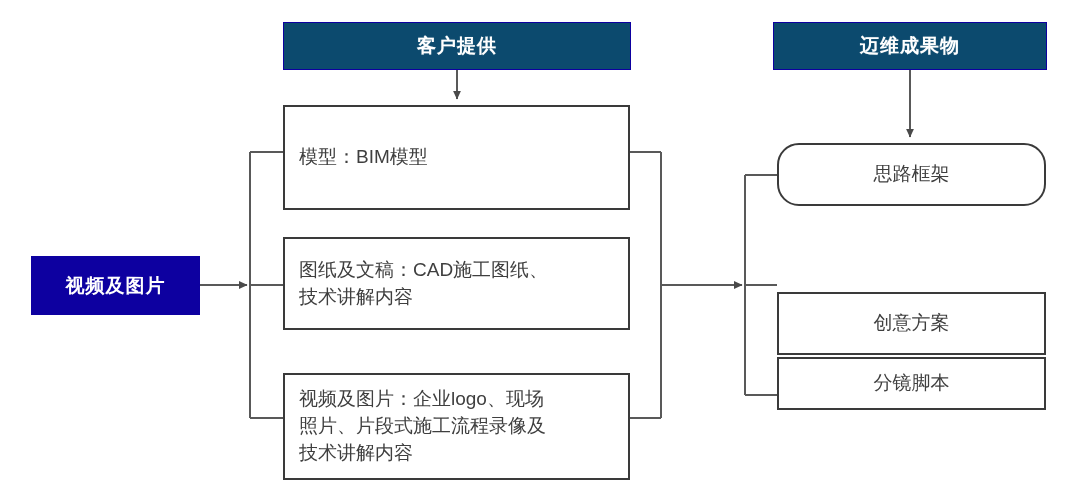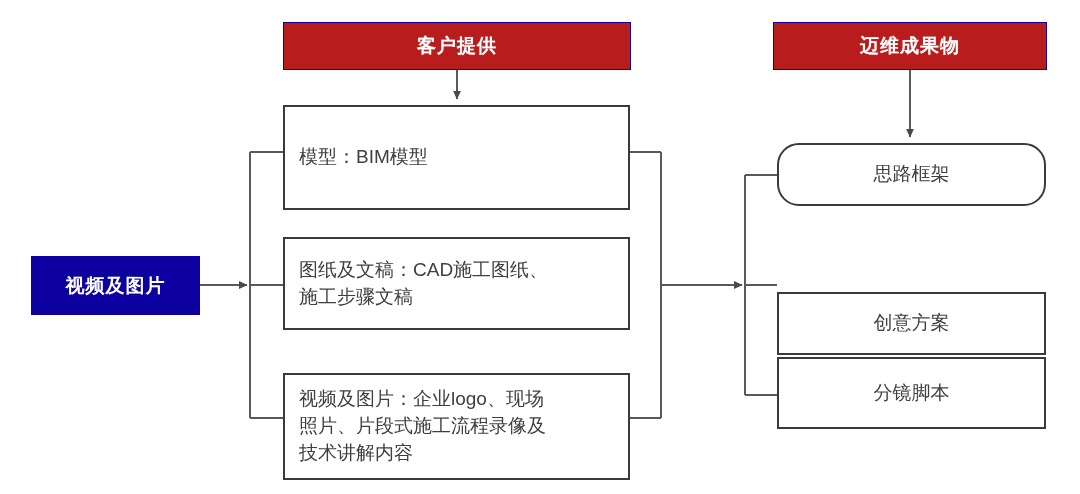--- a/index.html
+++ b/index.html
@@ -25,21 +25,21 @@
     width: 1080px;
     height: 494px;
     pointer-events: none;
   }
   .node {
     position: absolute;
     box-sizing: border-box;
     display: flex;
   }
   .header-node {
-    background: #b91c1c;
+    background: #0c4a6e;
     border: 1px solid #0D00A0;
     align-items: center;
     justify-content: center;
   }
   .header-node .node-label {
     color: #ffffff;
     font-weight: bold;
     font-size: 19px;
     letter-spacing: 1px;
     text-shadow: 0 0 1px rgba(255,255,255,0.35);
@@ -136,34 +136,34 @@
   <div class="node accent-node" style="left:31px; top:256px; width:169px; height:59px;">
     <span class="node-label">视频及图片</span>
   </div>
 
   <div class="node box-node align-left" style="left:283px; top:105px; width:347px; height:105px;align-items:center;">
     <span class="node-label">模型：BIM模型</span>
   </div>
 
   <div class="node box-node align-left" style="left:283px; top:237px; width:347px; height:93px;">
     <span class="node-label">图纸及文稿：CAD施工图纸、
-施工步骤文稿</span>
+技术讲解内容</span>
   </div>
 
   <div class="node box-node align-left" style="left:283px; top:365px; width:347px; height:107px;margin-top:8px;">
     <span class="node-label">视频及图片：企业logo、现场
 照片、片段式施工流程录像及
 技术讲解内容</span>
   </div>
 
   <div class="node box-node align-center" style="left:777px; top:143px; width:269px; height:63px;border-radius:22px;">
     <span class="node-label">思路框架</span>
   </div>
 
   <div class="node box-node align-center" style="left:777px; top:250px; width:269px; height:63px;margin-top:42px;">
     <span class="node-label">创意方案</span>
   </div>
 
-  <div class="node box-node align-center" style="left:777px; top:357px; width:269px; height:72px;">
+  <div class="node box-node align-center" style="left:777px; top:357px; width:269px; height:53px;">
     <span class="node-label">分镜脚本</span>
   </div>
 
 </div>
 
 </body></html>

